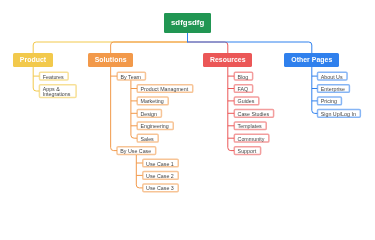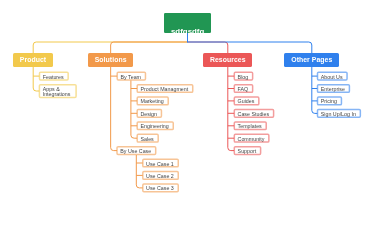--- a/index.html
+++ b/index.html
@@ -8,21 +8,21 @@
        font-family:"Liberation Sans",sans-serif;}
   #canvas{position:relative;width:375px;height:207px;background:#fff;}
   svg.wires{position:absolute;left:0;top:0;width:375px;height:207px;}
 
   .node{position:absolute;box-sizing:border-box;display:flex;align-items:center;
         transform:translateZ(0);}
 
   .root{left:163.8px;top:12.55px;width:47.7px;height:20.55px;background:#219653;
         justify-content:center;border-radius:1.2px;}
   .root span{color:#fff;font-size:7.8px;font-weight:bold;letter-spacing:0.05px;
-             line-height:1;position:relative;top:9px;}
+             line-height:1;position:relative;top:0;}
 
   .l1{top:53.05px;height:13.85px;justify-content:center;border-radius:1.6px;}
   .l1 span{color:#fff;font-size:6.9px;font-weight:bold;letter-spacing:0.05px;
            line-height:1;position:relative;top:0.5px;}
   .l1.product{left:12.65px;width:40.65px;background:#F2C94C;}
   .l1.solutions{left:88.3px;width:44.7px;background:#F2994A;}
   .l1.resources{left:203.1px;width:49.4px;background:#EB5757;}
   .l1.otherpages{left:284.3px;width:55px;background:#2F80ED;}
 
   .leaf{position:absolute;box-sizing:border-box;display:flex;align-items:center;

